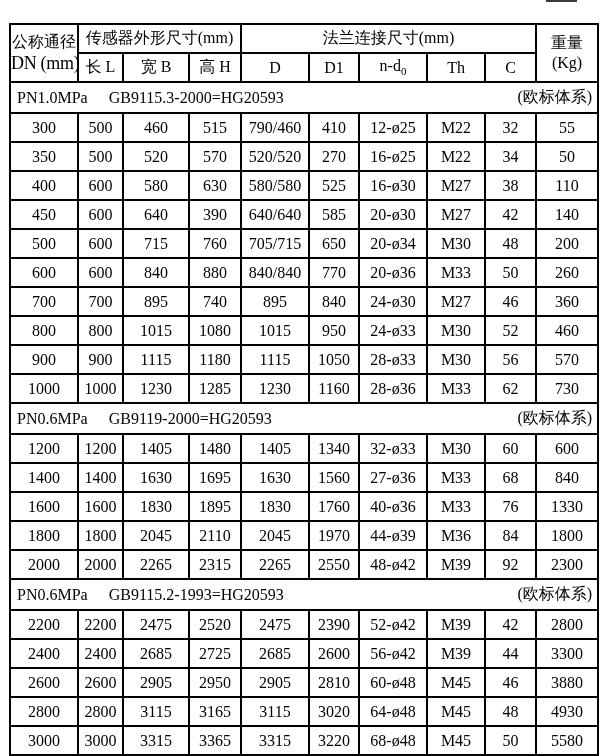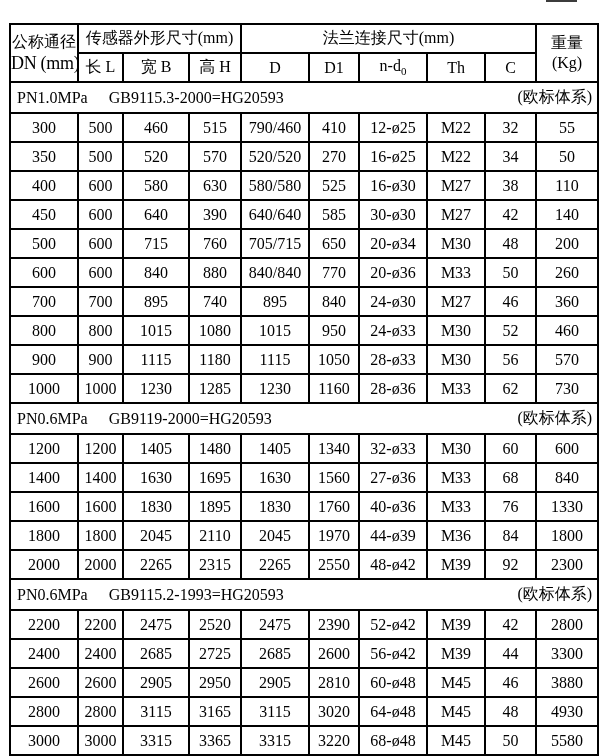--- a/index.html
+++ b/index.html
@@ -130,21 +130,21 @@
           <td>38</td>
           <td>110</td>
         </tr>
         <tr class="data-row">
           <td>450</td>
           <td>600</td>
           <td>640</td>
           <td>390</td>
           <td>640/640</td>
           <td>585</td>
-          <td>30-ø30</td>
+          <td>20-ø30</td>
           <td>M27</td>
           <td>42</td>
           <td>140</td>
         </tr>
         <tr class="data-row">
           <td>500</td>
           <td>600</td>
           <td>715</td>
           <td>760</td>
           <td>705/715</td>

